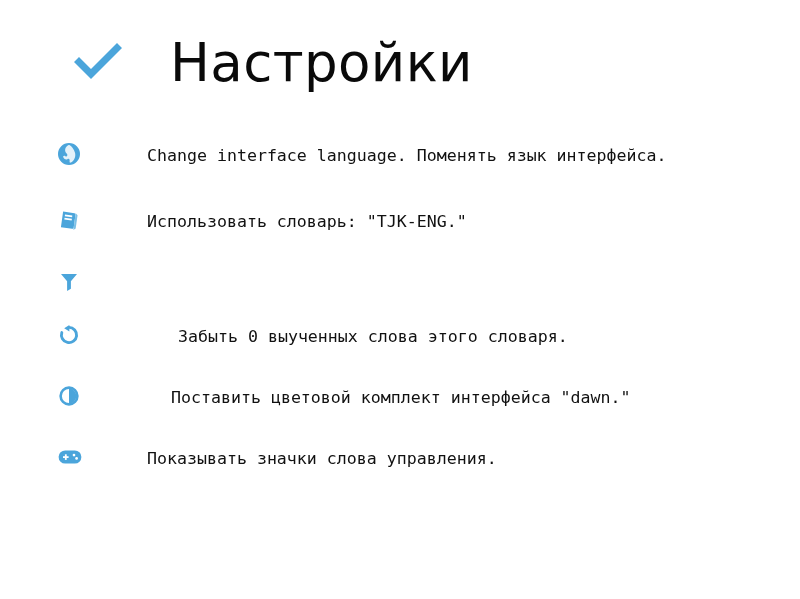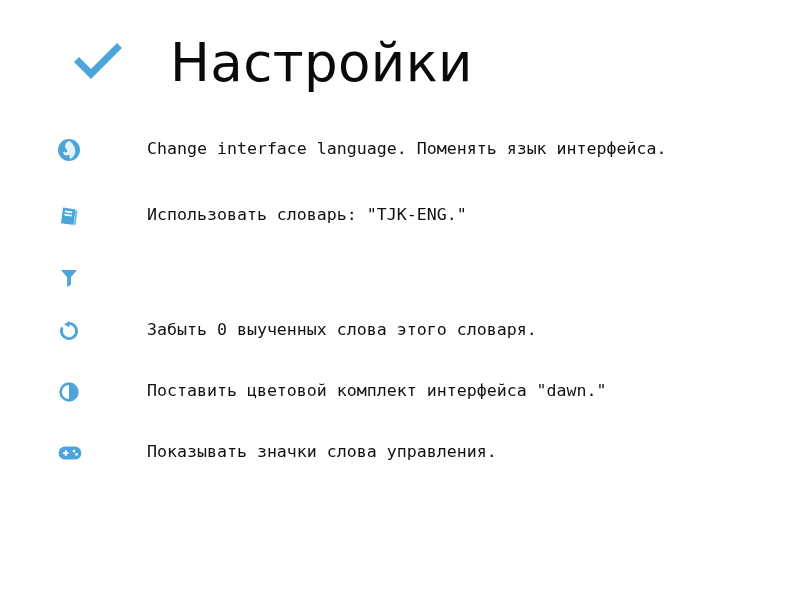--- a/index.html
+++ b/index.html
@@ -59,21 +59,21 @@
 
   
   .settings-list {
     position: absolute;
     left: 0;
     top: 131px;
     width: 800px;
   }
   .setting-row {
     display: flex;
-    align-items: center;
+    align-items: flex-end;
     min-height: 36px;
     margin-bottom: 16px;
   }
   .setting-row:last-child {
     margin-bottom: 0;
   }
   .row-icon {
     flex: 0 0 auto;
     width: 34px;
     height: 26px;
@@ -95,22 +95,22 @@
     line-height: 22px;
     color: #111111;
     white-space: pre-wrap;
     word-break: normal;
   }
 
   
   .row-1 { margin-bottom: 30px; }
   .row-2 { margin-bottom: 25px; }
   .row-3 { margin-bottom: 18px; }
-  .row-4 { margin-bottom: 25px; }
-  .row-5 { margin-bottom: 25px; }
+  .row-4 { margin-bottom: 25px; gap: 31px; }
+  .row-5 { margin-bottom: 25px; gap: 24px; }
 </style>
 </head>
 <body>
 
 <div class="page">
 
   <div class="header">
     <span class="header-icon">
       <svg width="56" height="46" viewBox="0 0 56 46" xmlns="http://www.w3.org/2000/svg">
         <path d="M4 23 L9 18 L21 30 L47 4 L52 9 L21 40 Z" fill="#4ba5db"></path>

